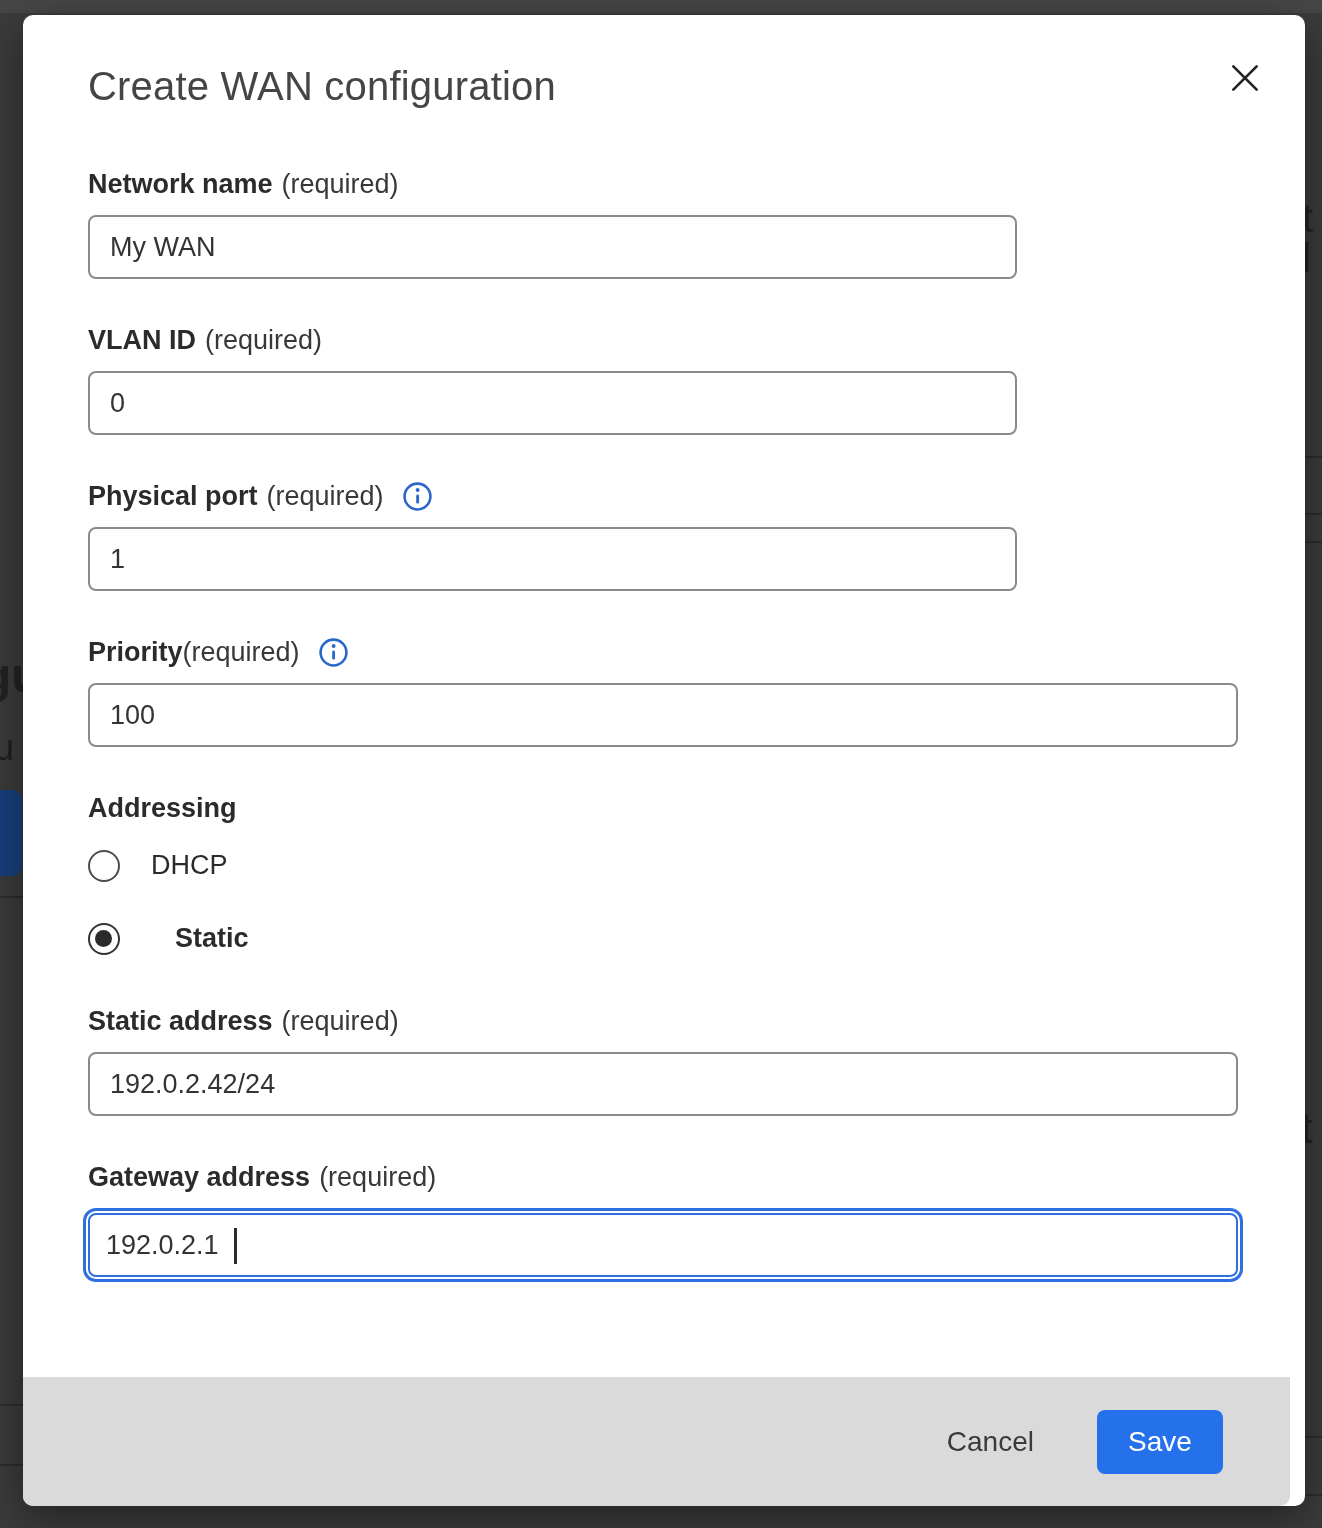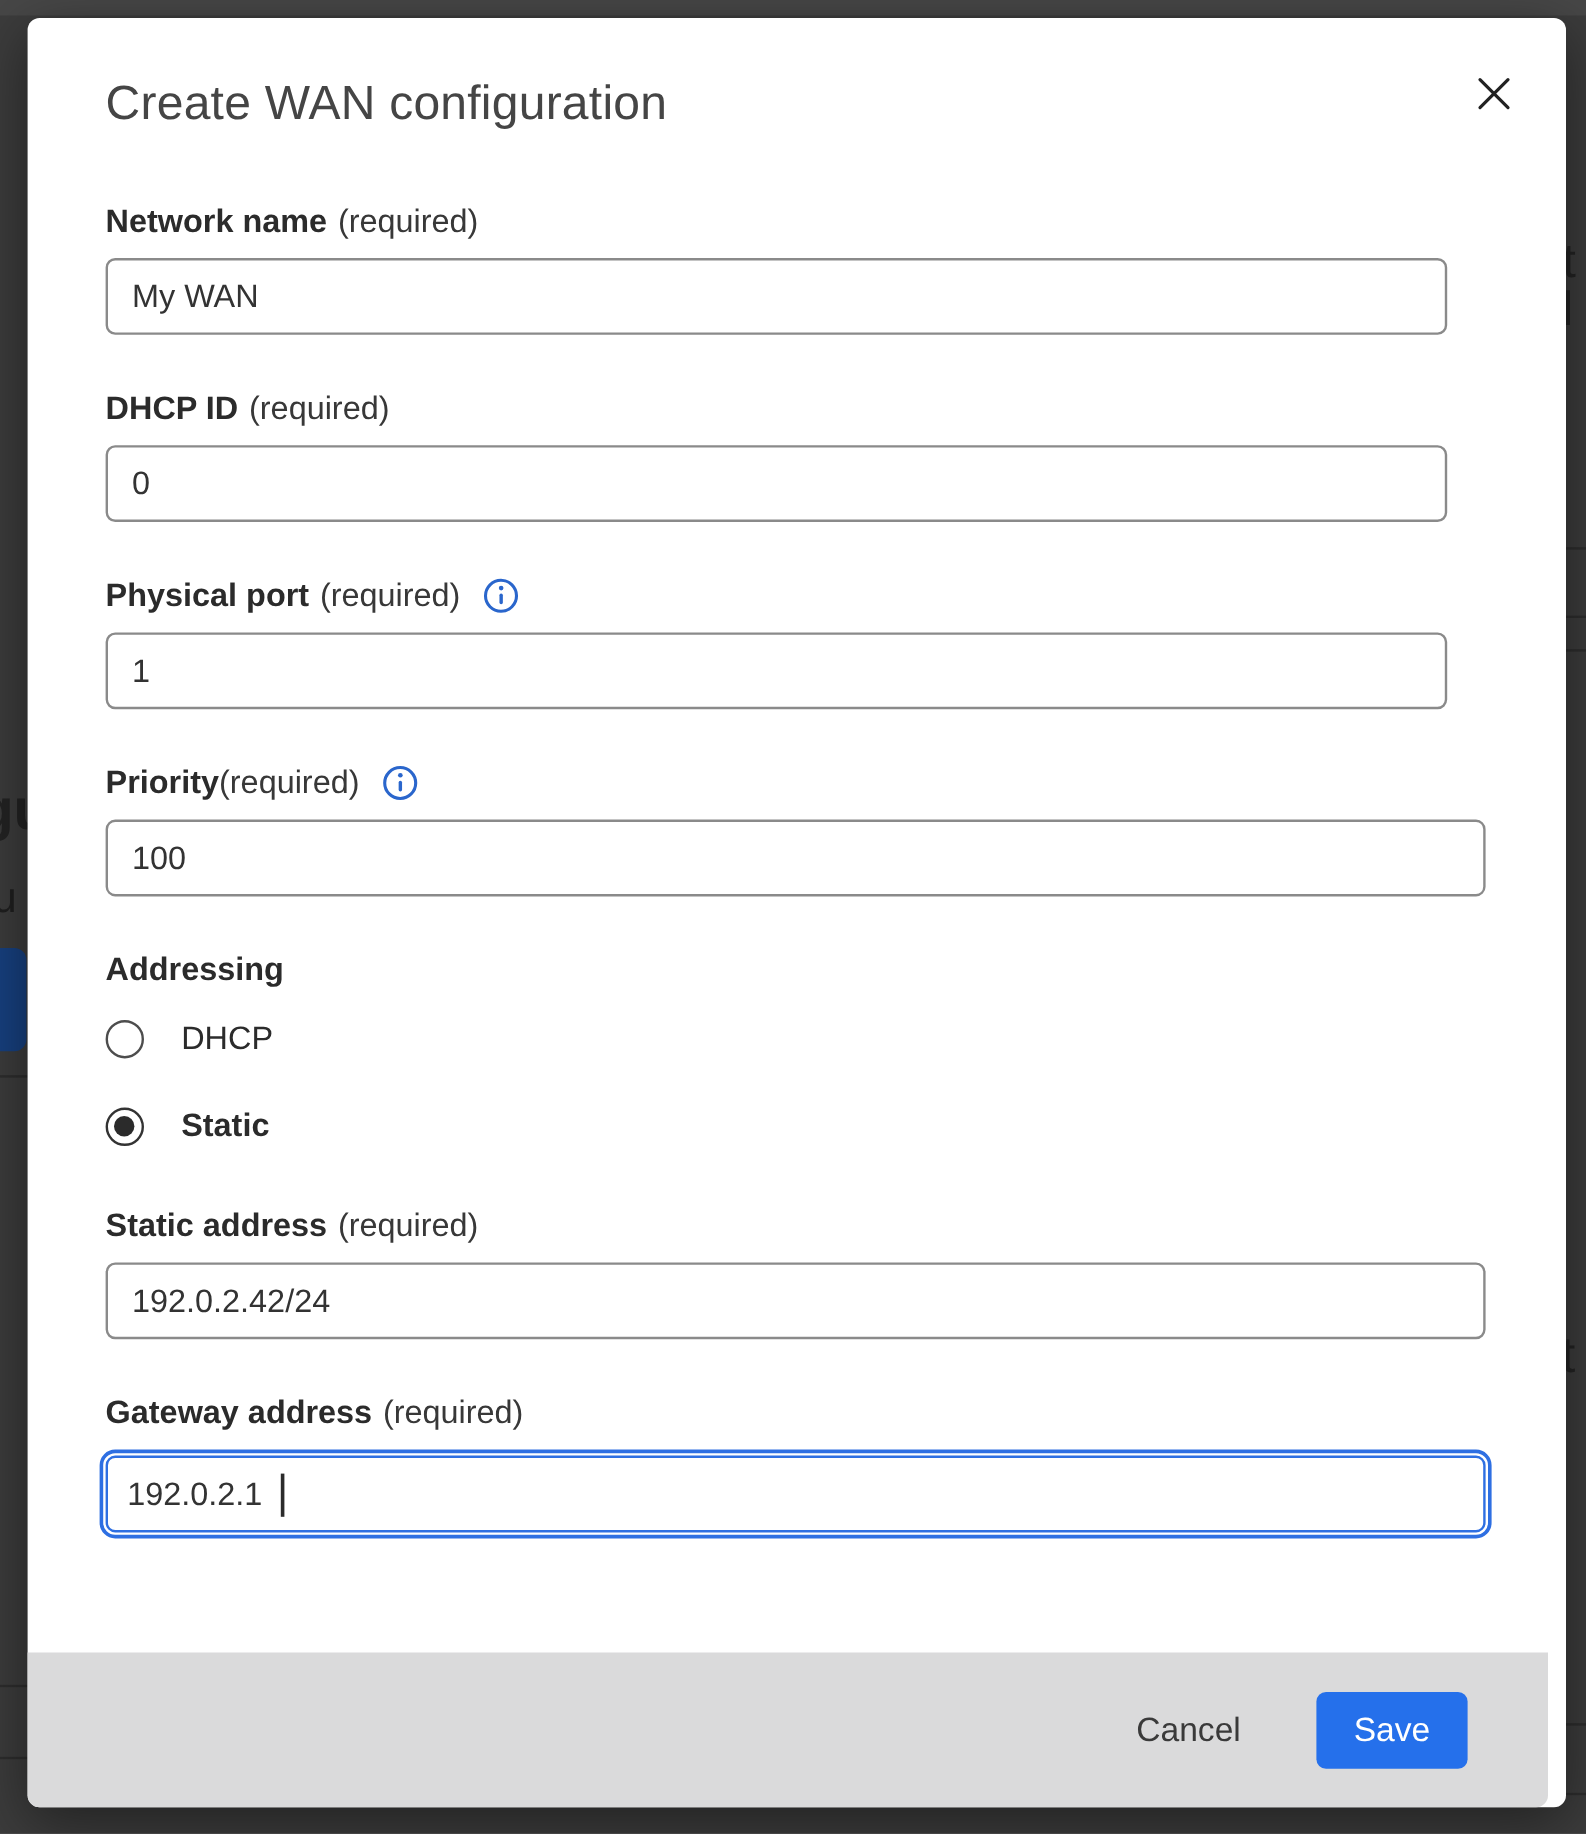--- a/index.html
+++ b/index.html
@@ -42,25 +42,25 @@
   .label-row{display:flex;align-items:flex-end;margin-bottom:15px;line-height:32px;}
   .lbl{font-size:27px;font-weight:700;color:var(--label-text);}
   .req{font-size:27px;font-weight:400;color:#383838;margin-left:9px;}
   .nogap .req{margin-left:0;}
   .info-wrap{display:inline-flex;margin-left:18px;color:var(--info-icon-blue);}
   input.txt{
     display:block;height:64px;border:2px solid var(--input-border);border-radius:8px;
     font-size:27px;color:#333;padding:0 20px;background:#fff;outline:none;
     font-family:"Liberation Sans",sans-serif;
   }
-  .w-a{width:1118px;}
+  .w-a{width:929px;}
   .w-b{width:1150px;}
   .group-title{font-size:27px;font-weight:700;color:var(--label-text);margin-top:45px;line-height:32px;}
   .radio-row{display:flex;align-items:flex-start;margin-top:26px;cursor:pointer;}
-  .radio-row.second{margin-top:41px;}
+  .radio-row.second{margin-top:41px;gap:24px;}
   .radio{width:32px;height:32px;border:2.5px solid #4d4d4d;border-radius:50%;position:relative;flex:none;background:#fff;}
   .radio.checked{border-color:#333;}
   .radio.checked::after{content:"";position:absolute;left:5px;top:5px;width:17px;height:17px;border-radius:50%;background:#2b2b2b;}
   .radio-label{font-size:27px;color:#2b2b2b;margin-left:31px;}
   .radio-label.bold{font-weight:700;}
   .focus-wrap{
     width:1160px;margin-left:-5px;margin-top:9px;position:relative;
     border:3px solid var(--focus-ring);border-radius:13px;padding:2px;background:#fff;
   }
   .focus-wrap input.txt{border:2px solid var(--focus-ring);width:100%;padding-left:16px;}
@@ -109,21 +109,21 @@
       <div class="field first">
         <div class="label-row">
           <span class="lbl">Network name</span>
           <span class="req">(required)</span>
         </div>
         <input class="txt w-a" type="text" value="My WAN" style="">
       </div>
 
       <div class="field">
         <div class="label-row">
-          <span class="lbl">DHCP ID</span>
+          <span class="lbl">VLAN ID</span>
           <span class="req">(required)</span>
         </div>
         <input class="txt w-a" type="text" value="0" style="">
       </div>
 
       <div class="field">
         <div class="label-row">
           <span class="lbl">Physical port</span>
           <span class="req">(required)</span>
           <span class="info-wrap">

